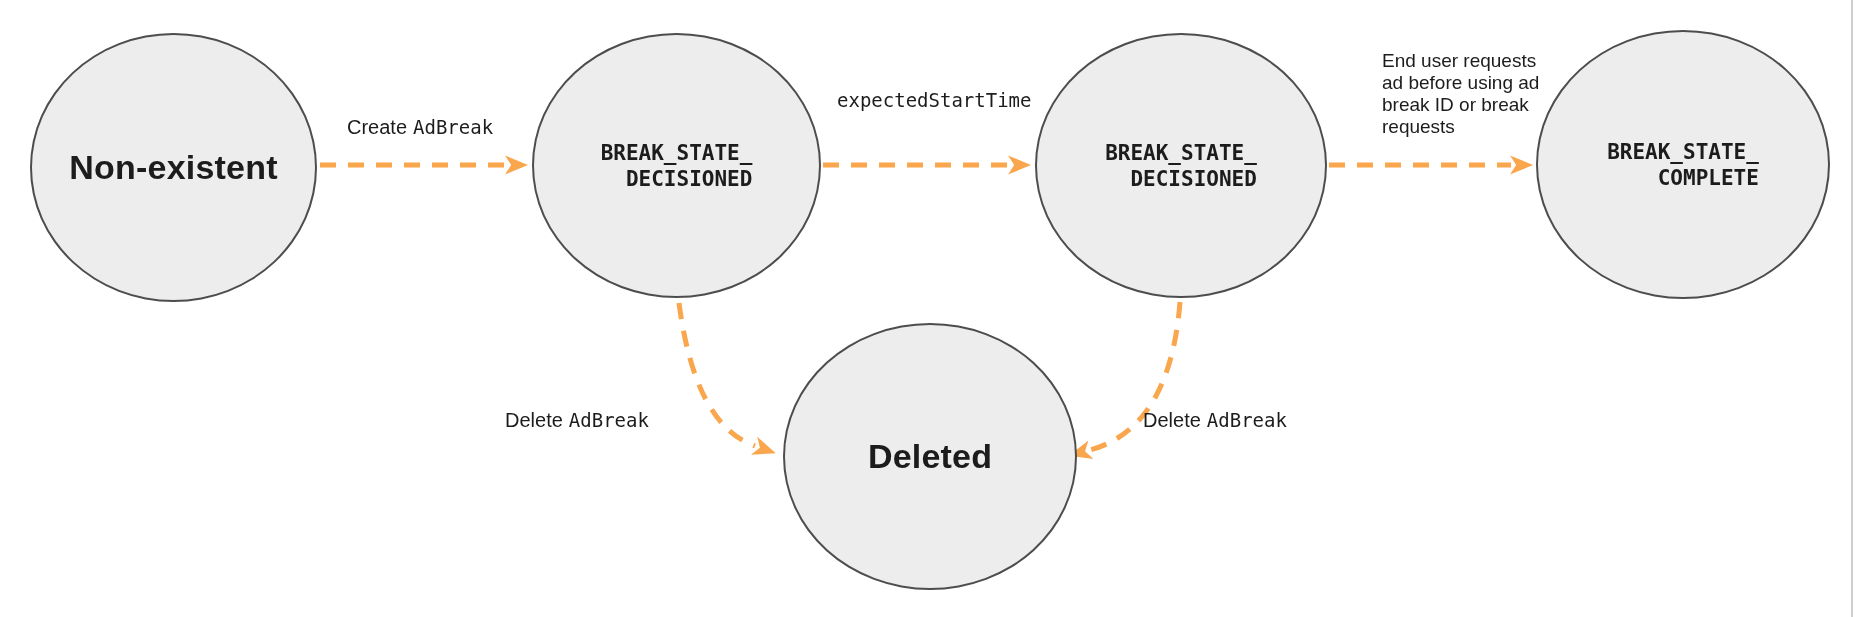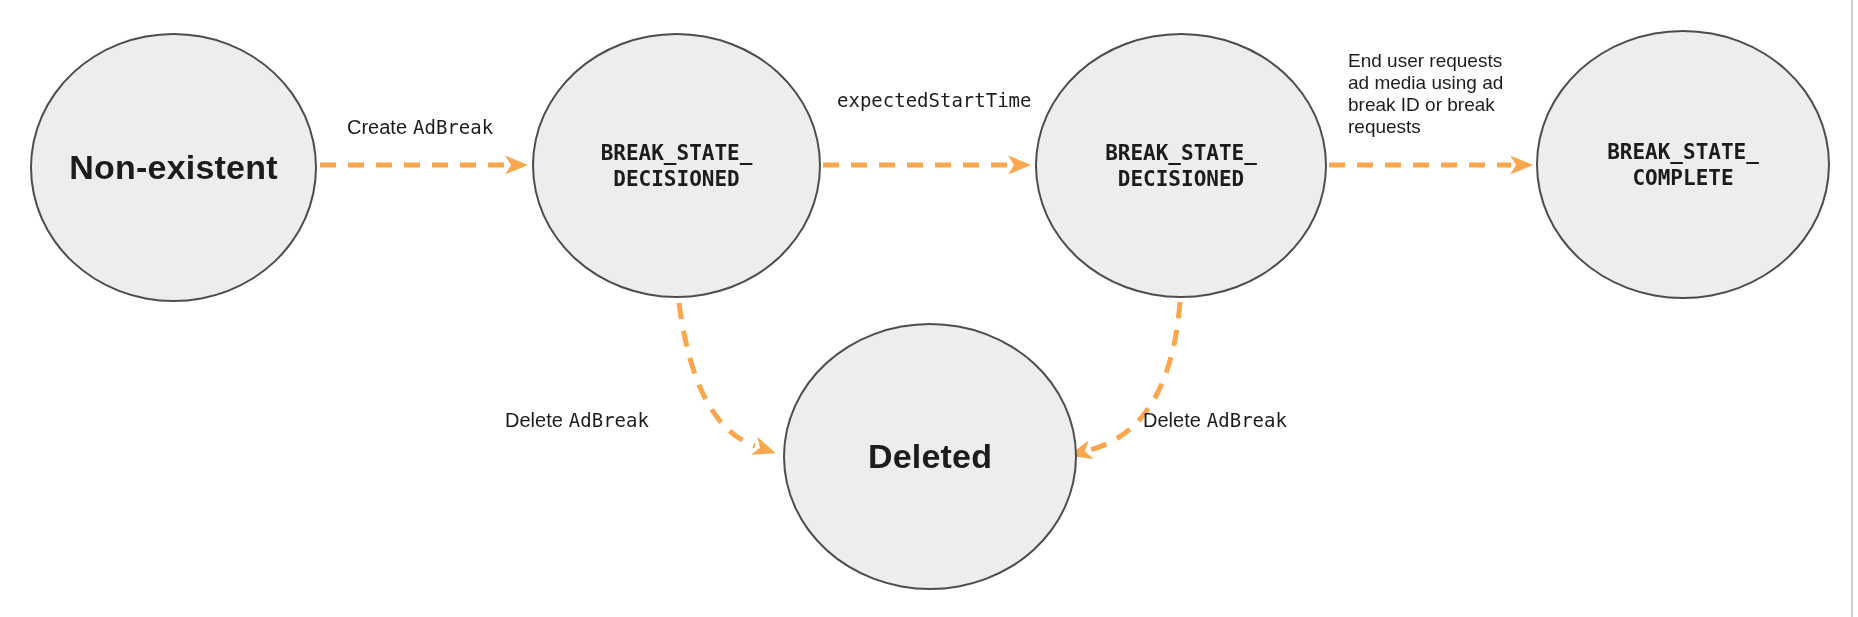--- a/index.html
+++ b/index.html
@@ -36,40 +36,41 @@
   .node .name {
     font-weight: bold;
     font-size: 34px;
     letter-spacing: 0.2px;
   }
   .node .mono-name {
     font-family: "DejaVu Sans Mono", monospace;
     font-weight: bold;
     font-size: 21px;
     line-height: 26px;
+    text-align: right;
   }
   .node .mono-name span { display: block; }
 
   .edge-label {
     position: absolute;
     font-size: 20px;
     line-height: 26px;
     white-space: nowrap;
   }
   .edge-label .code {
     font-family: "DejaVu Sans Mono", monospace;
     font-size: 19px;
     margin-left: 6px;
   }
   .edge-label.multiline {
     white-space: normal;
     font-size: 19px;
     line-height: 22px;
   }
-  .edge-label.multiline span { display: block; }
+  .edge-label.multiline span { display: block; margin-left: 34px; }
 
   .frame-border {
     position: absolute;
     top: 0;
     left: 1851px;
     width: 2px;
     height: 617px;
     background: var(--frame-border, #CFCFCF);
   }
 </style>
@@ -123,21 +124,21 @@
   <div class="edge-label" style="left:347px; top:114px;">
     <span>Create</span><span class="code">AdBreak</span>
   </div>
 
   <div class="edge-label" style="left:833px; top:87px;">
     <span class="code" style="display:block; margin-left:4px;">expectedStartTime</span>
   </div>
 
   <div class="edge-label multiline" style="left:1348px; top:50px;">
     <span>End user requests</span>
-    <span>ad media using ad</span>
+    <span>ad before using ad</span>
     <span>break ID or break</span>
     <span>requests</span>
   </div>
 
   <div class="edge-label" style="left:505px; top:407px;">
     <span>Delete</span><span class="code">AdBreak</span>
   </div>
 
   <div class="edge-label" style="left:1143px; top:407px;">
     <span>Delete</span><span class="code">AdBreak</span>

